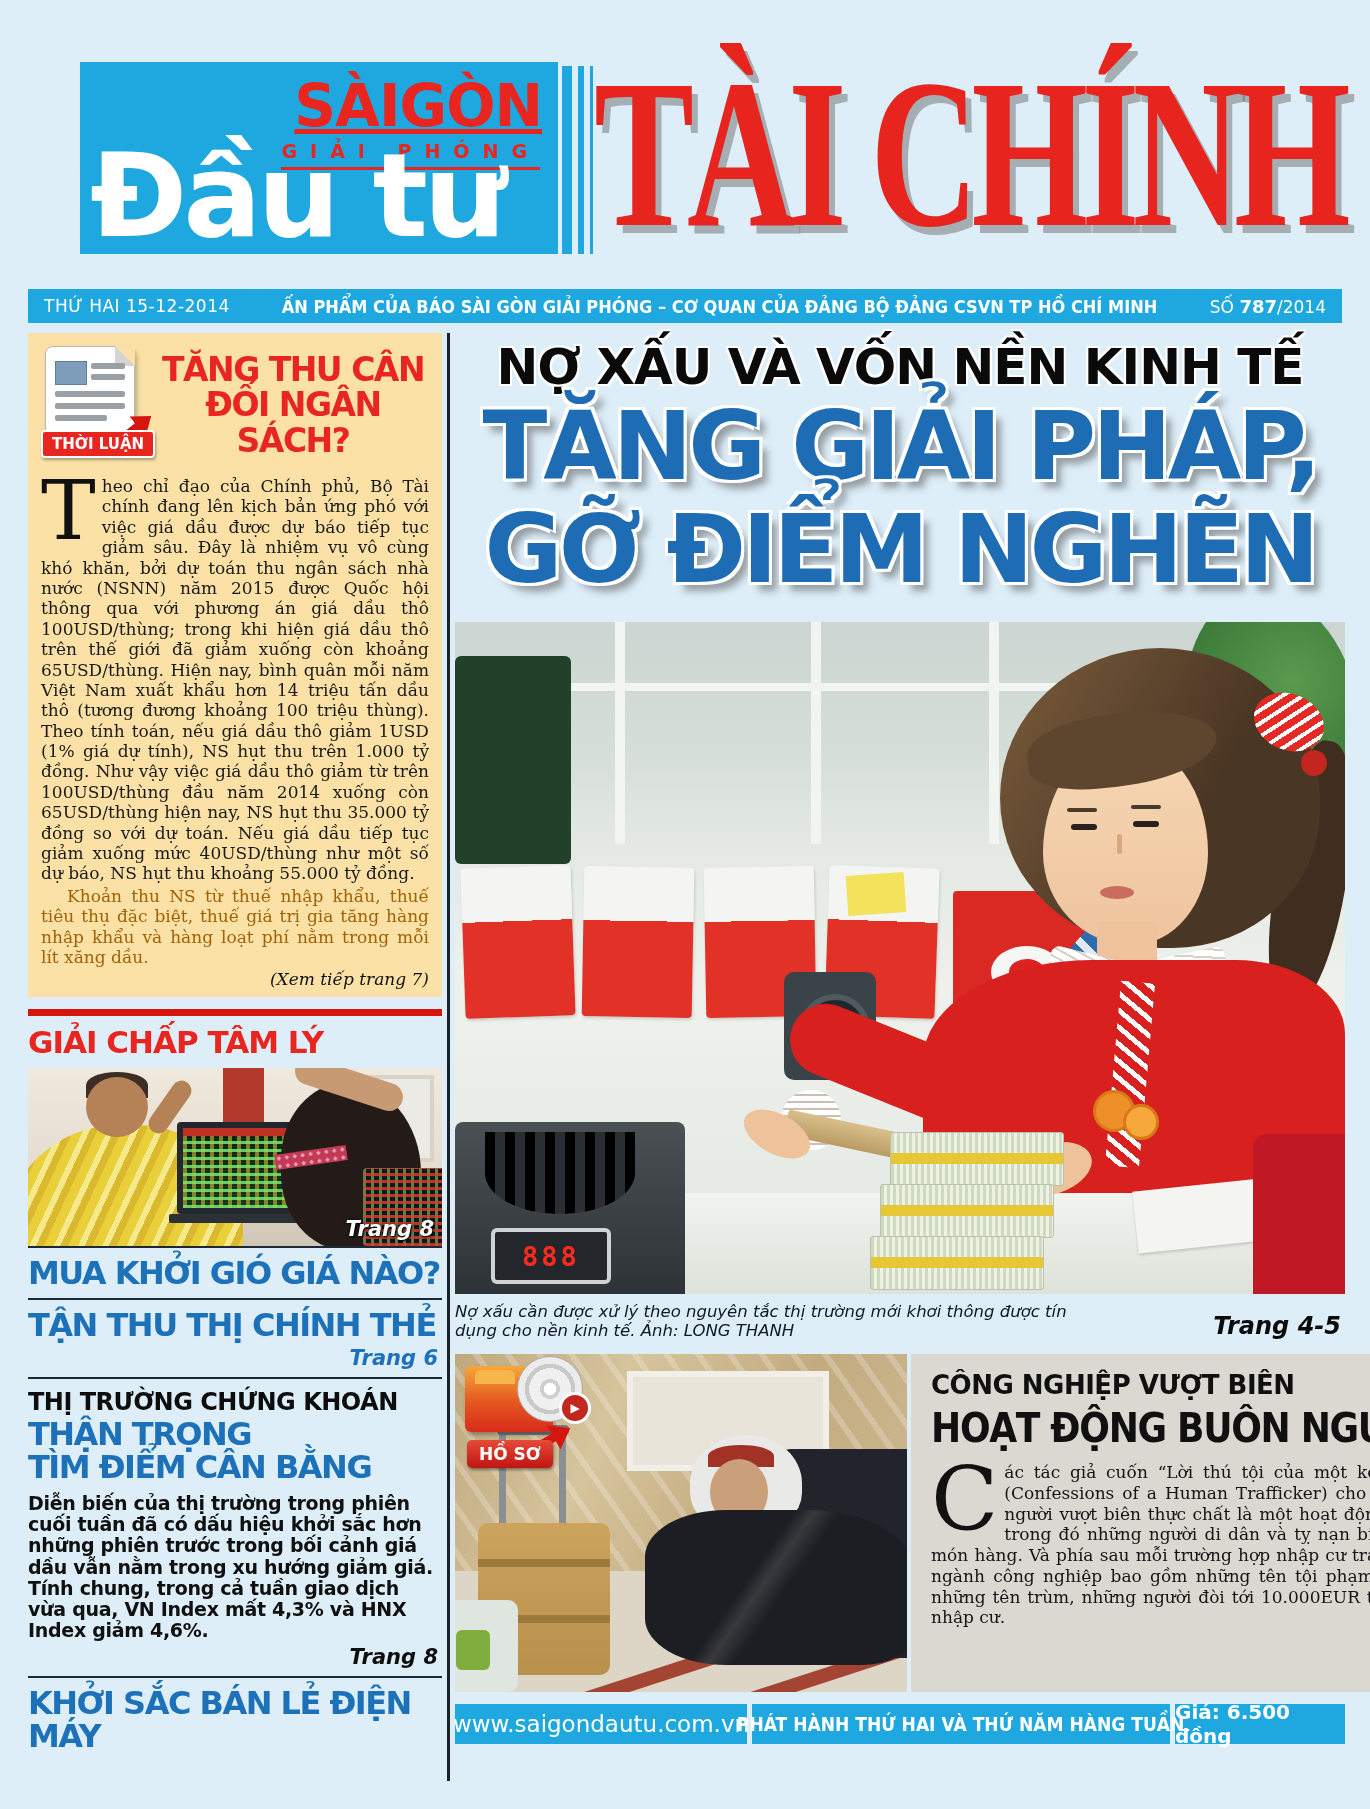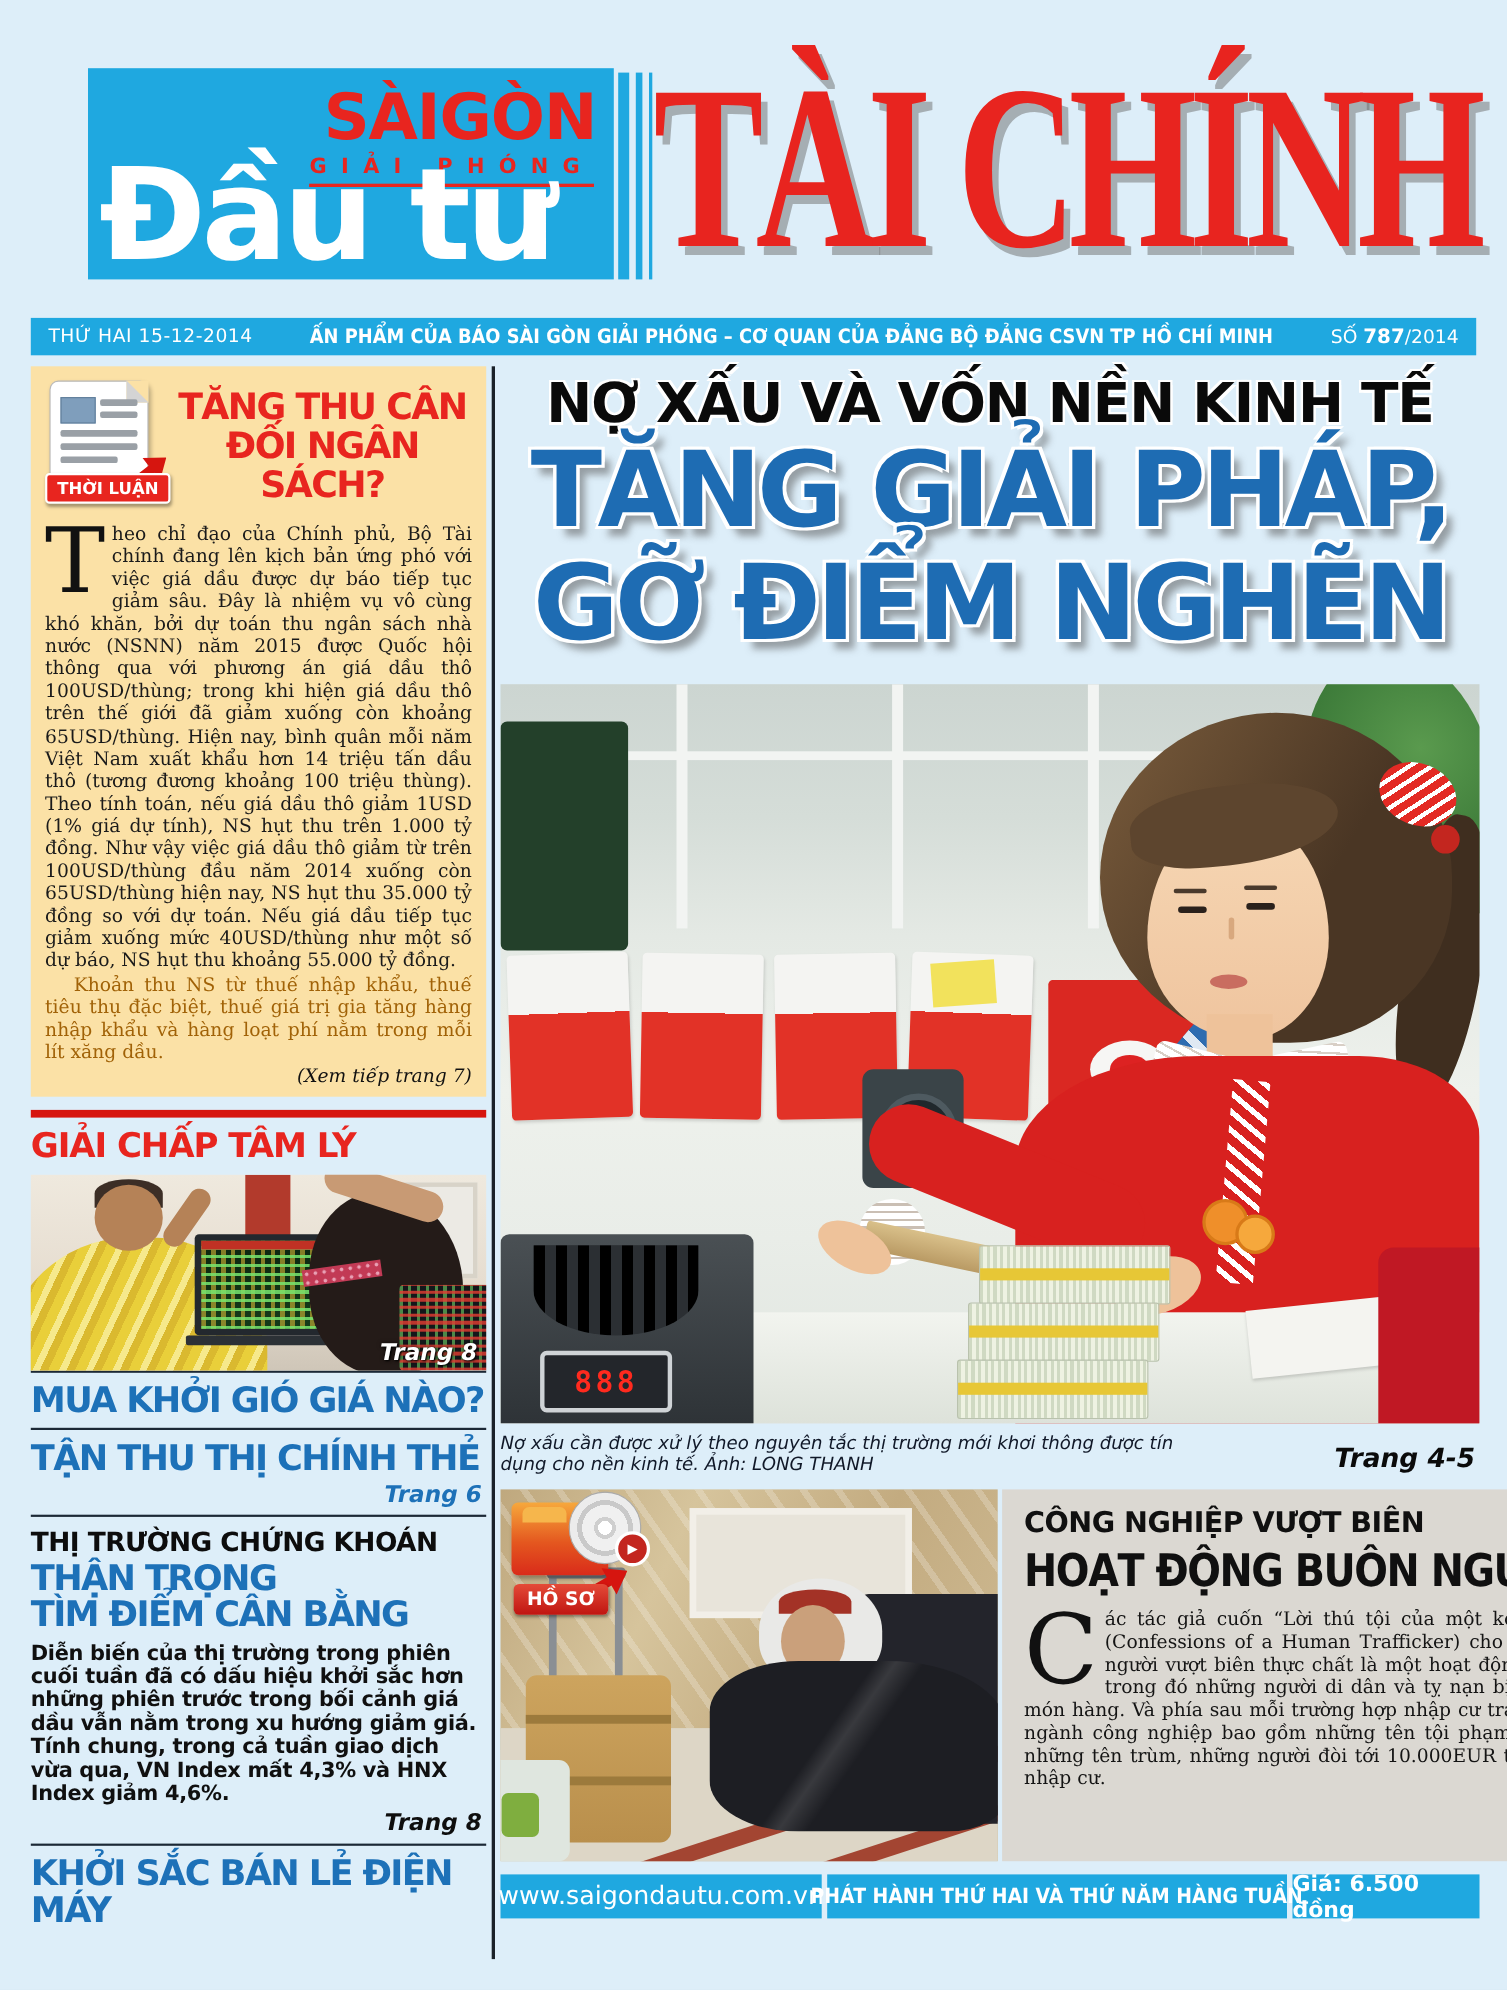--- a/index.html
+++ b/index.html
@@ -1,21 +1,21 @@
 <!DOCTYPE html>
 <html><head>
 <meta charset="utf-8">
 <style>
   html,body{margin:0;padding:0;background:#c9dcea;}
   #page{position:relative;width:1370px;height:1809px;background:#ddeef9;overflow:hidden;
         font-family:"DejaVu Sans",sans-serif;color:#111;}
 
   
   .brand-box{position:absolute;left:80px;top:62px;width:478px;height:192px;background:#1fa8e0;}
-  .brand-top{position:absolute;right:16px;top:10px;font-size:58px;font-weight:bold;color:#e8251f;letter-spacing:-1px;}
+  .brand-top{position:absolute;right:16px;top:10px;font-size:58px;font-weight:bold;color:#e8251f;letter-spacing:-1px;text-decoration:underline;}
   .brand-sub{position:absolute;right:18px;top:78px;font-size:19px;font-weight:bold;color:#e8251f;
              letter-spacing:13px;border-bottom:3px solid #e8251f;padding-bottom:5px;white-space:nowrap;}
   .brand-main{position:absolute;left:10px;bottom:-6px;font-size:116px;font-weight:bold;color:#fff;
               letter-spacing:-4px;line-height:1.1;white-space:nowrap;}
   .stripes{position:absolute;left:562px;top:66px;height:188px;display:flex;}
   .stripes div{background:#1fa8e0;margin-right:6px;}
   .s1{width:10px;} .s2{width:6px;} .s3{width:3px;}
   .brand-right{position:absolute;left:594px;top:46px;font-family:"Liberation Serif",serif;font-weight:bold;
                font-size:150px;line-height:150px;color:#e8241f;letter-spacing:-7px;white-space:nowrap;
                transform:scaleY(1.42);transform-origin:top left;

